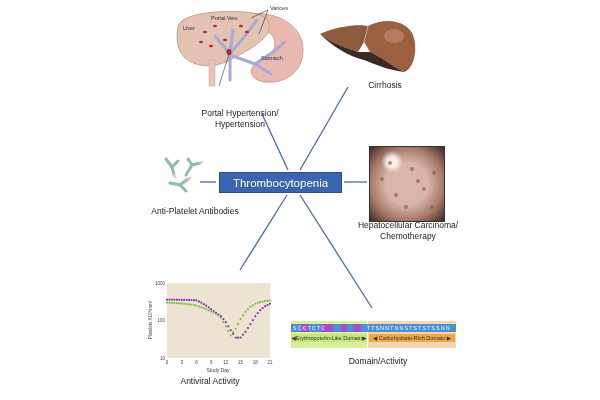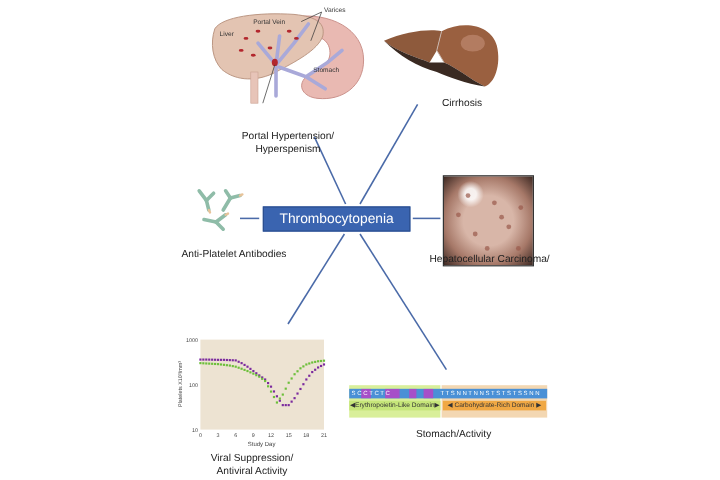--- a/index.html
+++ b/index.html
@@ -58,21 +58,21 @@
   <line x1="54" y1="52" x2="44" y2="84" stroke="#333" stroke-width="0.6"></line>
   <line x1="93" y1="8" x2="76" y2="16" stroke="#333" stroke-width="0.6"></line>
   <line x1="93" y1="8" x2="84" y2="32" stroke="#333" stroke-width="0.6"></line>
   <text x="95" y="8" font-size="5.5" fill="#333" font-family="Liberation Sans, sans-serif">Varices</text>
   <text x="36" y="18" font-size="5.5" fill="#333" font-family="Liberation Sans, sans-serif">Portal Vein</text>
   <text x="8" y="28" font-size="5.5" fill="#333" font-family="Liberation Sans, sans-serif">Liver</text>
   <text x="86" y="58" font-size="5.5" fill="#333" font-family="Liberation Sans, sans-serif">Stomach</text>
 </svg>
 <div class="caption" style="left:180px;top:108px;width:120px">
   <div>Portal Hypertension/</div>
-  <div>Hyperspenism</div>
+  <div>Hypertension</div>
 </div>
 
 <svg class="abs" style="left:318px;top:12px;width:100px;height:65px" viewBox="0 0 100 65">
   <path d="M2 22 C20 14,40 12,50 14 L46 30 L40 40 C30 36,14 32,2 22 Z" fill="#8e5a3c"></path>
   <path d="M50 14 C70 4,92 10,96 26 C100 42,94 58,86 60 C74 54,62 44,52 40 L46 30 Z" fill="#9a6040"></path>
   <path d="M2 22 C14 32,30 36,40 40 L52 40 C62 44,74 54,86 60 C70 58,56 52,46 48 C30 44,14 34,2 22 Z" fill="#3a2a22"></path>
   <ellipse cx="76" cy="24" rx="10" ry="7" fill="#c49078" opacity="0.6"></ellipse>
   <path d="M50 14 L46 30 L52 40" stroke="#c9b8b0" stroke-width="0.8" fill="none"></path>
 </svg>
 <div class="caption" style="left:355px;top:80px;width:60px">Cirrhosis</div>
@@ -103,22 +103,23 @@
   <span class="dot" style="left:10px;top:30px"></span>
   <span class="dot" style="left:24px;top:46px"></span>
   <span class="dot" style="left:40px;top:20px"></span>
   <span class="dot" style="left:52px;top:40px"></span>
   <span class="dot" style="left:34px;top:58px"></span>
   <span class="dot" style="left:60px;top:58px"></span>
   <span class="dot" style="left:18px;top:14px"></span>
   <span class="dot" style="left:46px;top:32px"></span>
   <span class="dot" style="left:62px;top:24px"></span>
 </div>
-<div class="caption" style="left:348px;top:210px;width:120px">
+<div class="caption" style="left:348px;top:220px;width:120px">
   <div>Hepatocellular Carcinoma/</div>
+  <div>Chemotherapy</div>
 </div>
 
 <svg class="chart-box" id="platelet-chart" viewBox="0 0 140 95">
   <rect id="plot-bg" x="27" y="5" width="103" height="75" fill="#ede3d2"></rect>
   <g id="y-ticks">
       <text x="25" y="81.8" font-size="4.5" text-anchor="end" fill="#444" font-family="Liberation Sans, sans-serif">10</text>
       <text x="25" y="44.3" font-size="4.5" text-anchor="end" fill="#444" font-family="Liberation Sans, sans-serif">100</text>
       <text x="25" y="6.8" font-size="4.5" text-anchor="end" fill="#444" font-family="Liberation Sans, sans-serif">1000</text>
     </g>
   <g id="x-ticks">
@@ -220,33 +221,32 @@
         <rect x="121.74285714285715" y="22.664831867897" width="1.8" height="1.8" fill="#6cbf3a"></rect>
         <rect x="124.19523809523808" y="22.15572725457922" width="1.8" height="1.8" fill="#6cbf3a"></rect>
         <rect x="126.64761904761905" y="21.912633932747333" width="1.8" height="1.8" fill="#6cbf3a"></rect>
         <rect x="129.1" y="21.66954061091544" width="1.8" height="1.8" fill="#6cbf3a"></rect>
       </g>
     </g>
   <text x="78" y="94" font-size="5" text-anchor="middle" fill="#444" font-family="Liberation Sans, sans-serif">Study Day</text>
   <text x="0" y="0" font-size="4.5" text-anchor="middle" fill="#444" transform="translate(12,42) rotate(-90)" font-family="Liberation Sans, sans-serif">Platelets X10³/mm³</text>
 </svg>
 <div class="caption" style="left:150px;top:376px;width:120px">
-  <div>Viral Suppression/</div>
   <div>Antiviral Activity</div>
 </div>
 
 <div class="tpo">
   <div class="bg-left"></div>
   <div class="bg-right"></div>
   <div class="seq">
     <span class="pk" style="left:10px;width:8px"></span>
     <span class="pk" style="left:30px;width:12px"></span>
     <span class="pk" style="left:50px;width:6px"></span>
     <span class="pk" style="left:62px;width:8px"></span>
     <span style="position:absolute;left:2px">S C      C T        C    T       C</span>
     <span style="position:absolute;left:76px">T T S N  N T  N     N  S T S T S T S S N N</span>
   </div>
   <div class="dom left">◀Erythropoietin-Like Domain▶</div>
   <div class="dom right">◀  Carbohydrate-Rich Domain  ▶</div>
 </div>
 <div class="caption" style="left:318px;top:356px;width:120px">
-  <div>Stomach/Activity</div>
+  <div>Domain/Activity</div>
 </div>
 
 </body></html>

